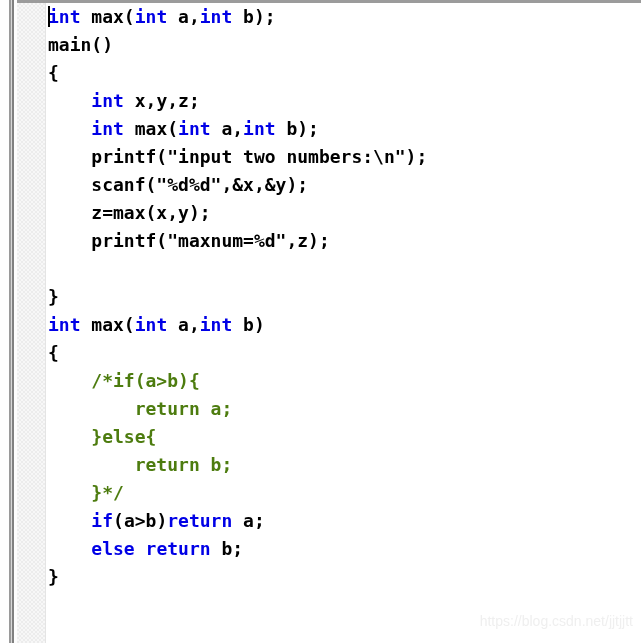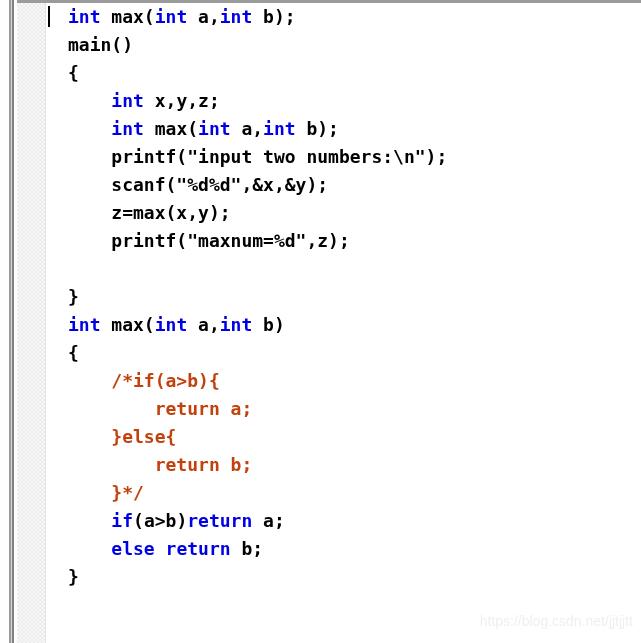--- a/index.html
+++ b/index.html
@@ -95,25 +95,24 @@
     font-size: 18px;
     font-weight: bold;
     line-height: 28px;
     letter-spacing: 0px;
     white-space: pre;
     color: #000000;
   }
   .code-line {
     height: 28px;
     white-space: pre;
-    margin-left: 20px;
   }
   .tok-kw   { color: #0000e6; }
   .tok-plain{ color: #000000; }
-  .tok-cmt  { color: #c2410c; }
+  .tok-cmt  { color: #4d7c0f; }
 
   
   .caret {
     position: absolute;
     left: 48px;
     top: 6px;
     width: 2px;
     height: 21px;
     background: #000000;
   }

